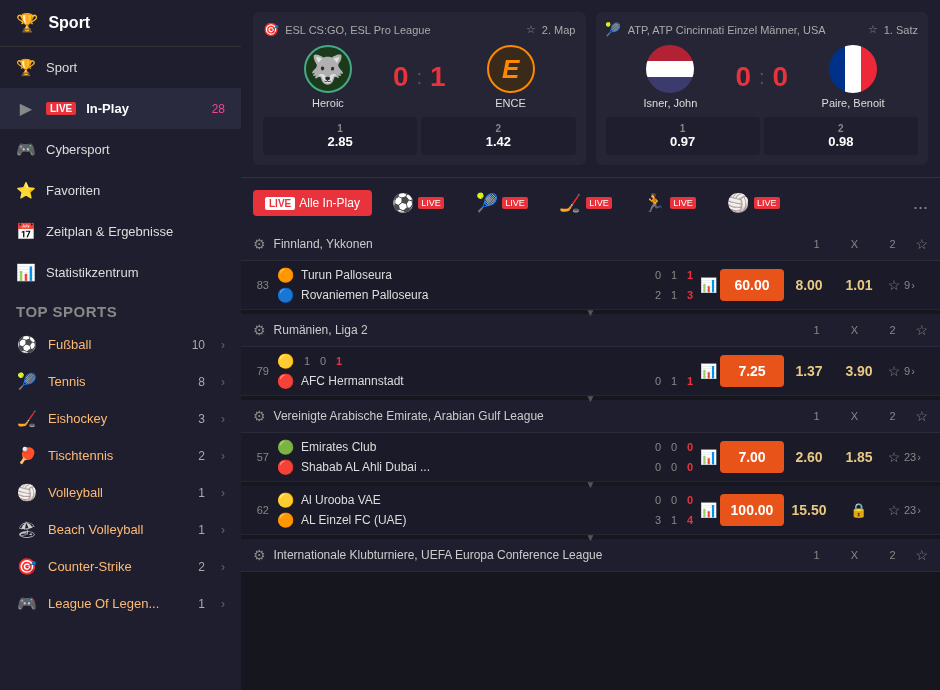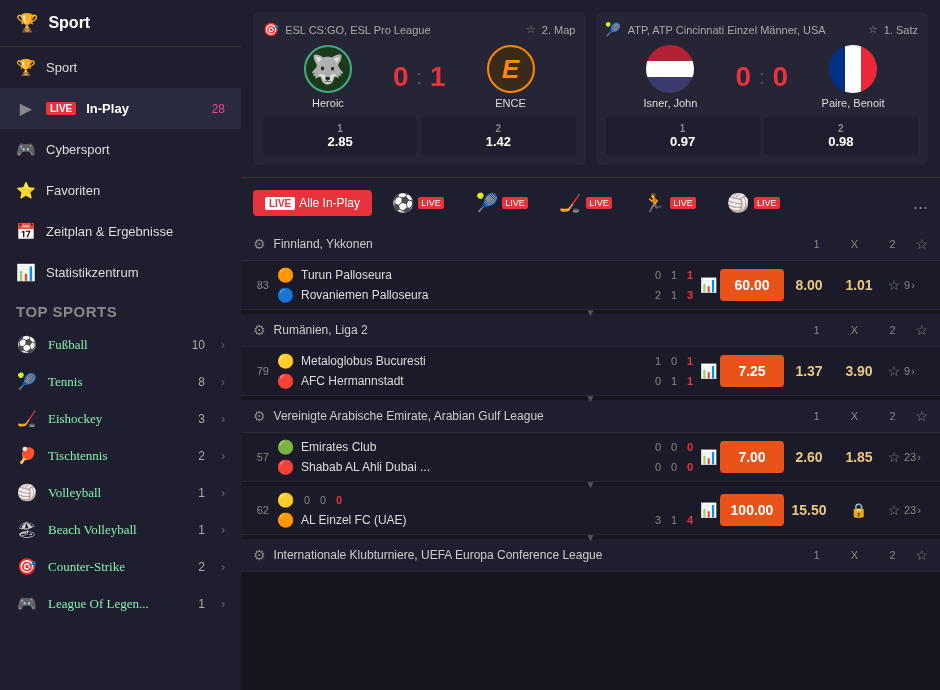--- a/index.html
+++ b/index.html
@@ -18,21 +18,21 @@
     .sidebar-item-icon { font-size: 16px; color: #888; width: 20px; text-align: center; }
     .live-badge { background: #e8333c; color: #fff; font-size: 10px; font-weight: bold; padding: 1px 4px; border-radius: 2px; }
     .sidebar-item-label { flex: 1; color: #ddd; }
     .sidebar-item-label.active-label { color: #fff; font-weight: bold; }
     .sidebar-count { color: #ec4899; font-size: 12px; }
 
     .sidebar-section-title { padding: 10px 16px 6px; font-size: 15px; color: #888; font-weight: bold; letter-spacing: 0.5px; }
 
     .sport-item { display: flex; align-items: center; gap: 10px; padding: 9px 16px; cursor: pointer; }
     .sport-item-icon { font-size: 16px; width: 22px; text-align: center; }
-    .sport-item-name { flex: 1; color: #86efac; font-family: Liberation Serif, serif; }
+    .sport-item-name { flex: 1; color: #fdba74; }
     .sport-item-count { color: #aaa; font-size: 12px; margin-right: 6px; }
     .sport-item-arrow { color: #666; font-size: 12px; }
 
     
     .main { flex: 1; background: #16161e; overflow-y: auto; }
     .main::-webkit-scrollbar { width: 4px; } .main::-webkit-scrollbar-thumb { background: #444; }
 
     
     .top-matches { display: flex; background: #1e1e2e; padding: 12px; gap: 10px; }
     .match-card { flex: 1; background: #252535; border-radius: 6px; padding: 10px; min-width: 0; }
@@ -348,21 +348,20 @@
     <span class="league-col">1</span>
     <span class="league-col">X</span>
     <span class="league-col">2</span>
     <span class="league-star">☆</span>
   </div>
       <div class="match-row">
       <span class="match-num">79</span>
       <div class="match-teams-col">
         <div class="match-team-row">
           <span class="match-team-icon">🟡</span>
-          <span class="match-team-name">Metaloglobus Bucuresti</span>
           <div class="match-score-set">
             <span class="ms">1</span>
             <span class="ms">0</span>
             <span class="ms live-score">1</span>
           </div>
         </div>
         <div class="match-team-row">
           <span class="match-team-icon">🔴</span>
           <span class="match-team-name">AFC Hermannstadt</span>
           <div class="match-score-set">
@@ -426,20 +425,21 @@
         </span>
     </div>
       <div class="match-row-spacer">
         <span class="expand-arrow">▼</span>
       </div>
       <div class="match-row">
       <span class="match-num">62</span>
       <div class="match-teams-col">
         <div class="match-team-row">
           <span class="match-team-icon">🟡</span>
+          <span class="match-team-name">Al Urooba VAE</span>
           <div class="match-score-set">
             <span class="ms">0</span>
             <span class="ms">0</span>
             <span class="ms live-score">0</span>
           </div>
         </div>
         <div class="match-team-row">
           <span class="match-team-icon">🟠</span>
           <span class="match-team-name">AL Einzel FC (UAE)</span>
           <div class="match-score-set">

